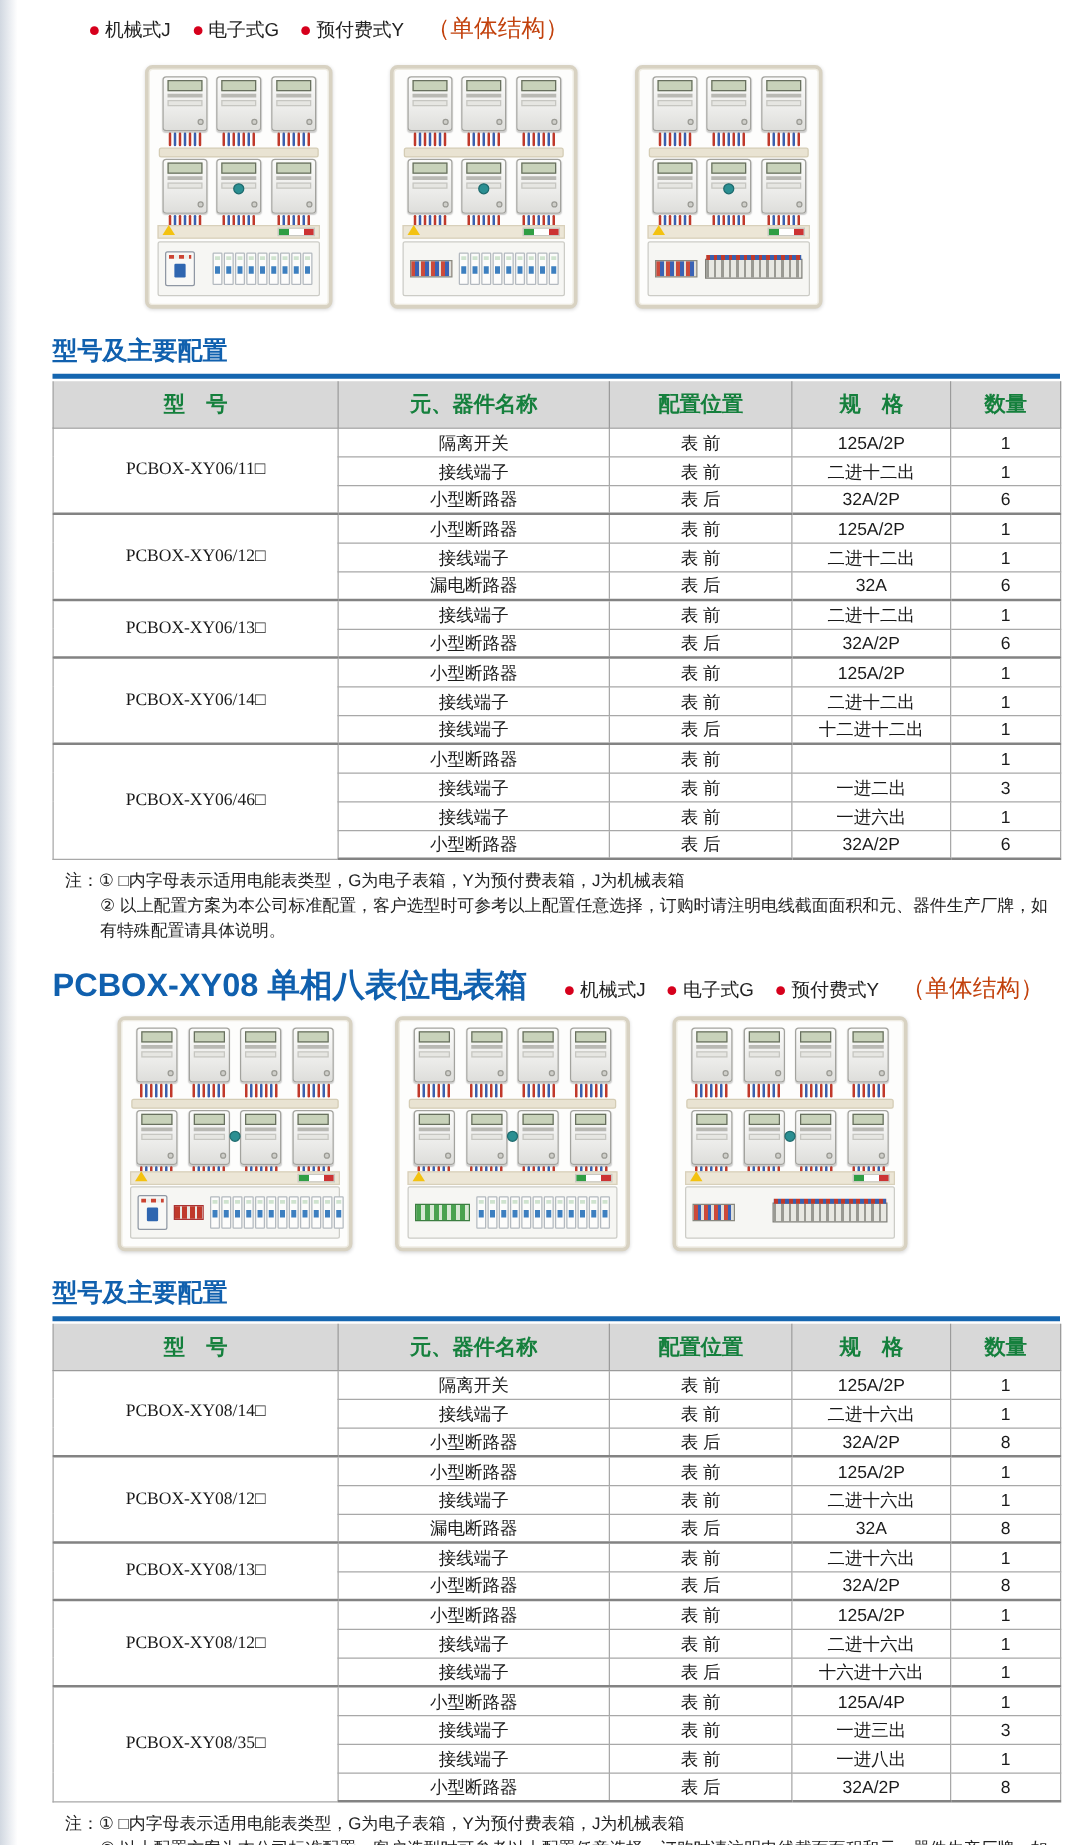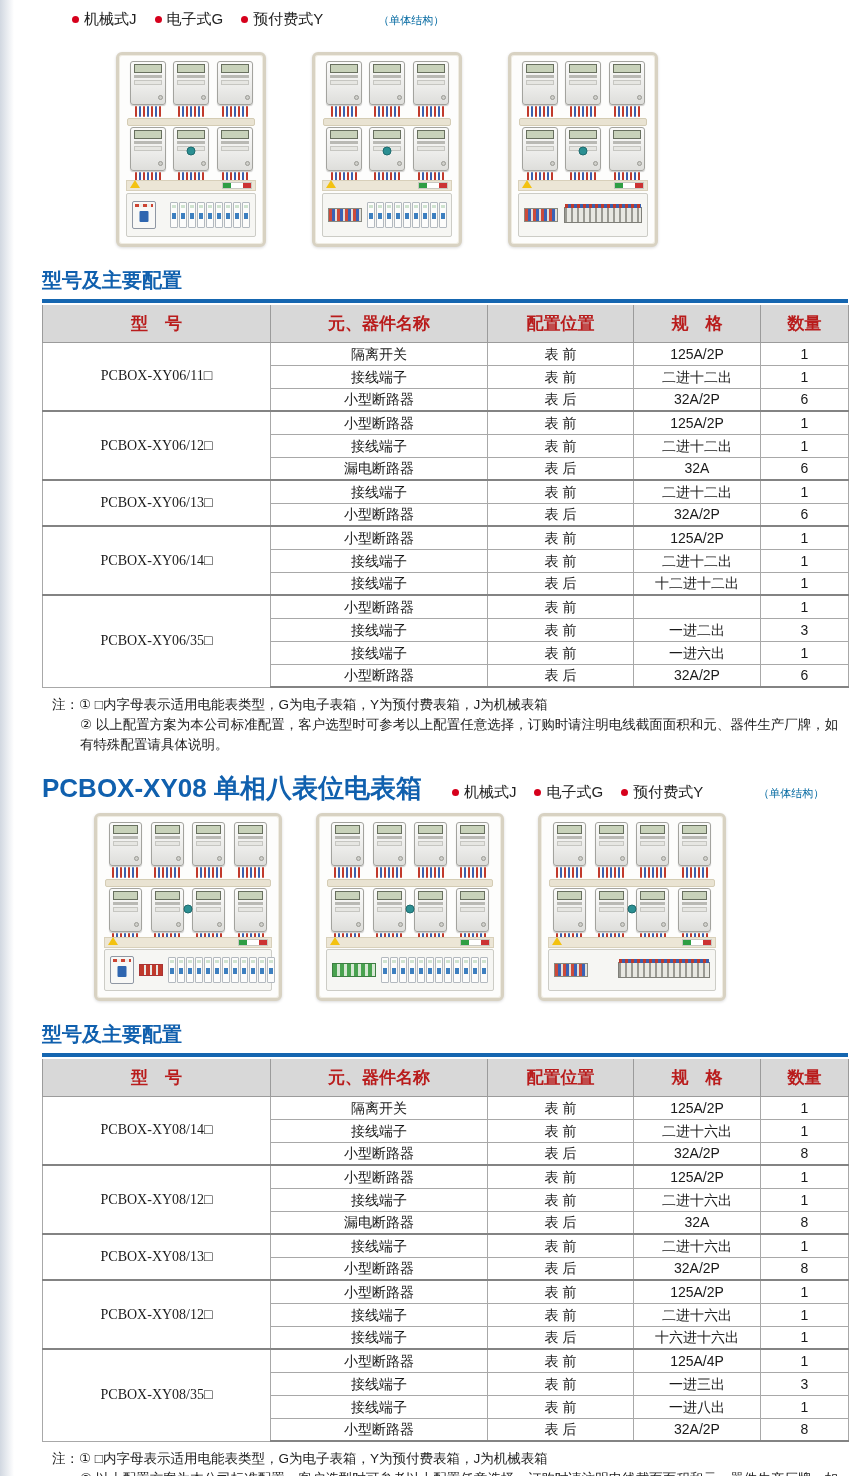--- a/index.html
+++ b/index.html
@@ -8,21 +8,21 @@
   .left-shade { position:absolute; left:0; top:0; width:14px; height:1476px;
     background:linear-gradient(90deg, rgba(164,177,195,.5), rgba(255,255,255,0)); }
   .page { position:relative; padding:8px 20px 0 42px; }
 
   
   .title-row { display:flex; align-items:baseline; margin-top:2px; height:32px; }
   .product-title { font-size:26px; font-weight:bold; color:#1060ae; letter-spacing:0; white-space:nowrap; }
   .bullets { display:flex; align-items:baseline; margin-left:30px; font-size:15px; color:#222; }
   .bullet { display:flex; align-items:baseline; margin-right:18px; white-space:nowrap; }
   .dot { width:7px; height:7px; border-radius:50%; background:#d6001c; display:inline-block; margin-right:5px; position:relative; top:-1px; }
-  .paren { font-size:11px; color:#0369a1; white-space:nowrap;margin-left:37px; }
+  .paren { font-size:19px; color:#c2410c; white-space:nowrap; }
 
   
   .images-row { display:flex; margin-top:10px; }
   .images-row.six { margin-left:74px; gap:46px; }
   .images-row.eight { margin-left:52px; gap:34px; }
   .mbox { position:relative; background:#fdfdfc; border:3px solid #d8d2c2; border-radius:6px;
     box-shadow: inset 0 0 0 1px #efece2, 0 1px 3px rgba(0,0,0,.15); }
   .mbox.cols3 { width:150px; height:195px; }
   .mbox.cols4 { width:188px; height:188px; }
   .meter-area { padding:6px 3px 0; position:relative; }
@@ -76,21 +76,21 @@
   .cols4 .term-strip { width:92px; }
   .term-strip::before { content:""; position:absolute; left:0; right:0; top:-4px; height:4px;
     background:repeating-linear-gradient(90deg,#c0392b 0 3px,#3a5fae 3px 6px); }
 
   
   .config-heading { margin-top:20px; font-size:20px; font-weight:bold; color:#1060ae; }
   .blue-rule { margin-top:5px; width:806px; height:4px; background:#1566b0; }
   table.cfg { border-collapse:collapse; width:806px; margin-top:2px; table-layout:fixed; }
   col.c0 { width:228px; } col.c1 { width:217px; } col.c2 { width:146px; } col.c3 { width:127px; } col.c4 { width:88px; }
   table.cfg th { background:#d8d8d8; border:1px solid #9b9b9b; border-top:none; height:37px;
-    font-size:17px; font-weight:bold; color:#b91c1c; text-align:center; }
+    font-size:17px; font-weight:bold; color:#15803d; text-align:center; }
   table.cfg td { border:1px solid #a8a8a8; height:23px; font-size:14px; text-align:center;
     color:#1a1a1a; line-height:1; padding:0 2px; }
   table.cfg tr.group-first td { border-top:2px solid #838383; }
   table.cfg tbody tr.group-first:first-child td { border-top:1px solid #9b9b9b; }
   table.cfg tbody tr:last-child td { border-bottom:2px solid #838383; }
   td.model-cell { font-size:14.5px;font-family:Liberation Serif, serif; }
 
   
   .notes { margin-top:7px; font-size:13.5px; color:#222; line-height:20px;margin-left:10px; }
   .note-line2 { padding-left:28px; }
@@ -583,21 +583,21 @@
             <td class="c3">二进十二出</td>
             <td class="c4">1</td>
           </tr>
           <tr>
             <td class="c1">接线端子</td>
             <td class="c2">表 后</td>
             <td class="c3">十二进十二出</td>
             <td class="c4">1</td>
           </tr>
           <tr class="group-first">
-            <td class="model-cell" rowspan="4">PCBOX-XY06/35□</td>
+            <td class="model-cell" rowspan="4">PCBOX-XY06/46□</td>
             <td class="c1">小型断路器</td>
             <td class="c2">表 前</td>
             <td class="c3"></td>
             <td class="c4">1</td>
           </tr>
           <tr>
             <td class="c1">接线端子</td>
             <td class="c2">表 前</td>
             <td class="c3">一进二出</td>
             <td class="c4">3</td>

